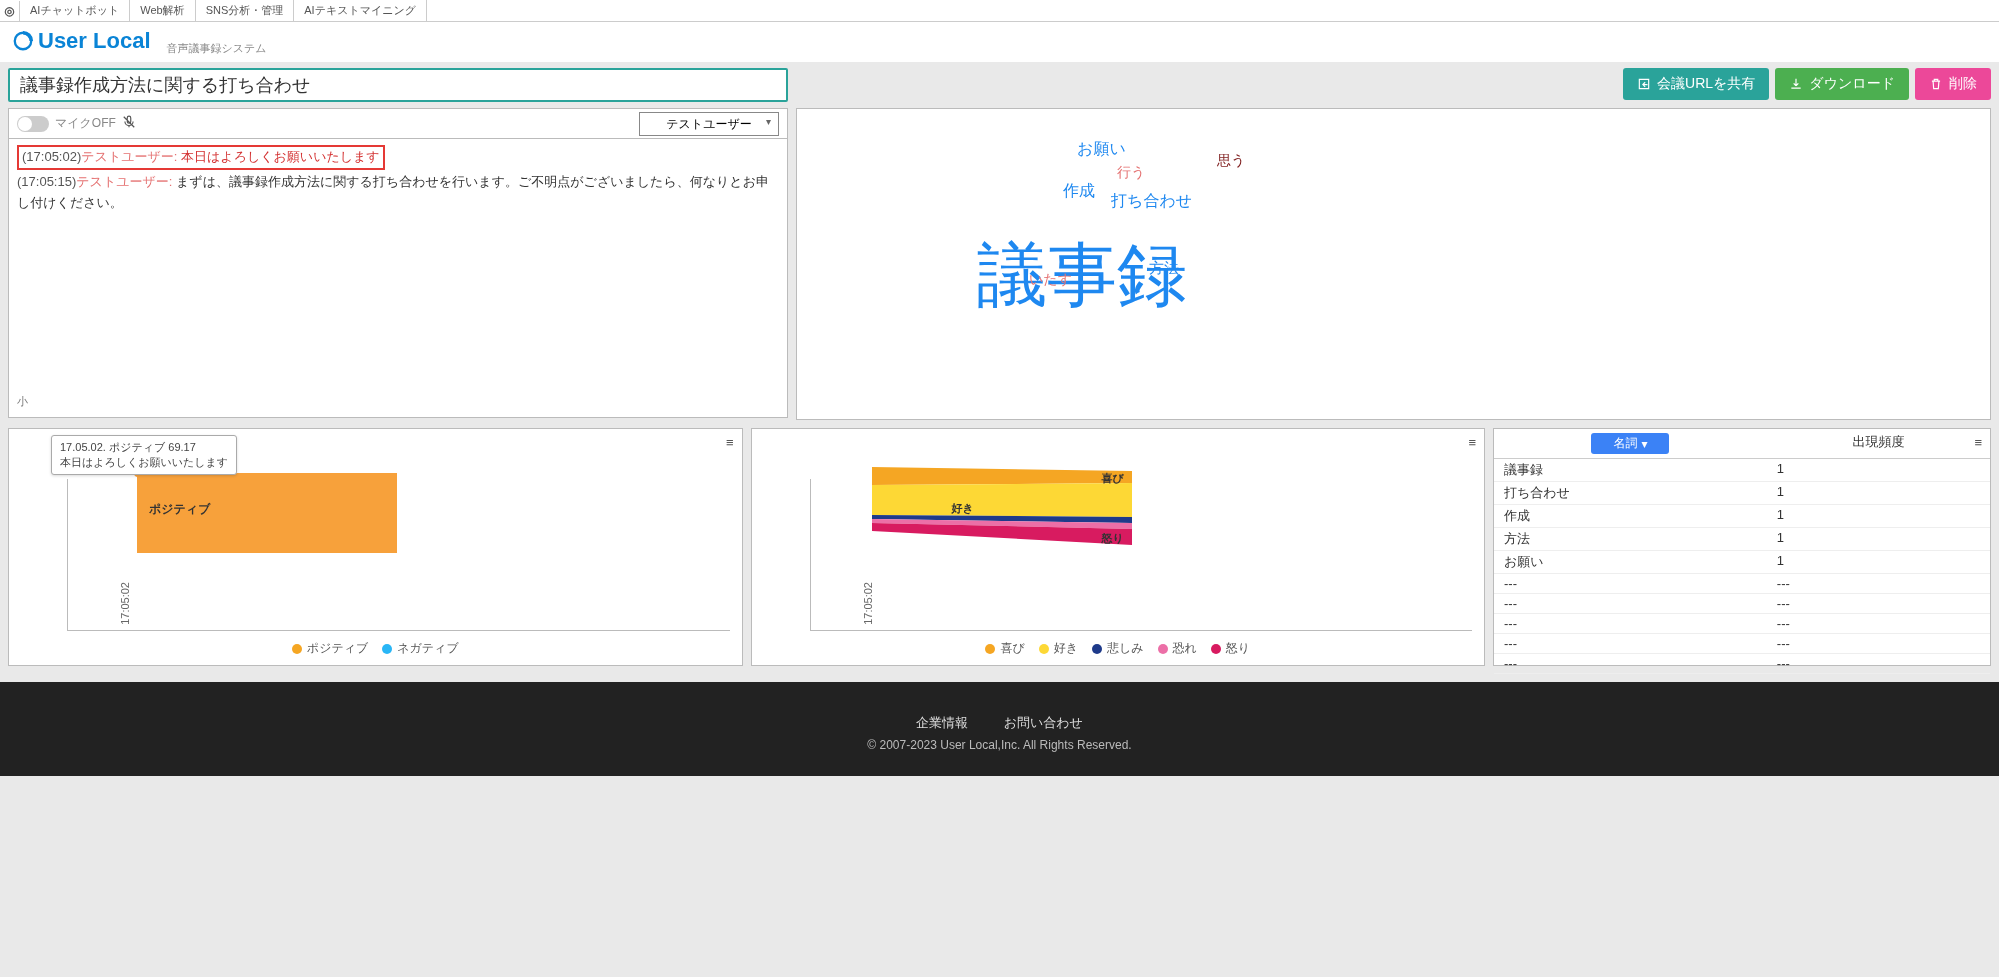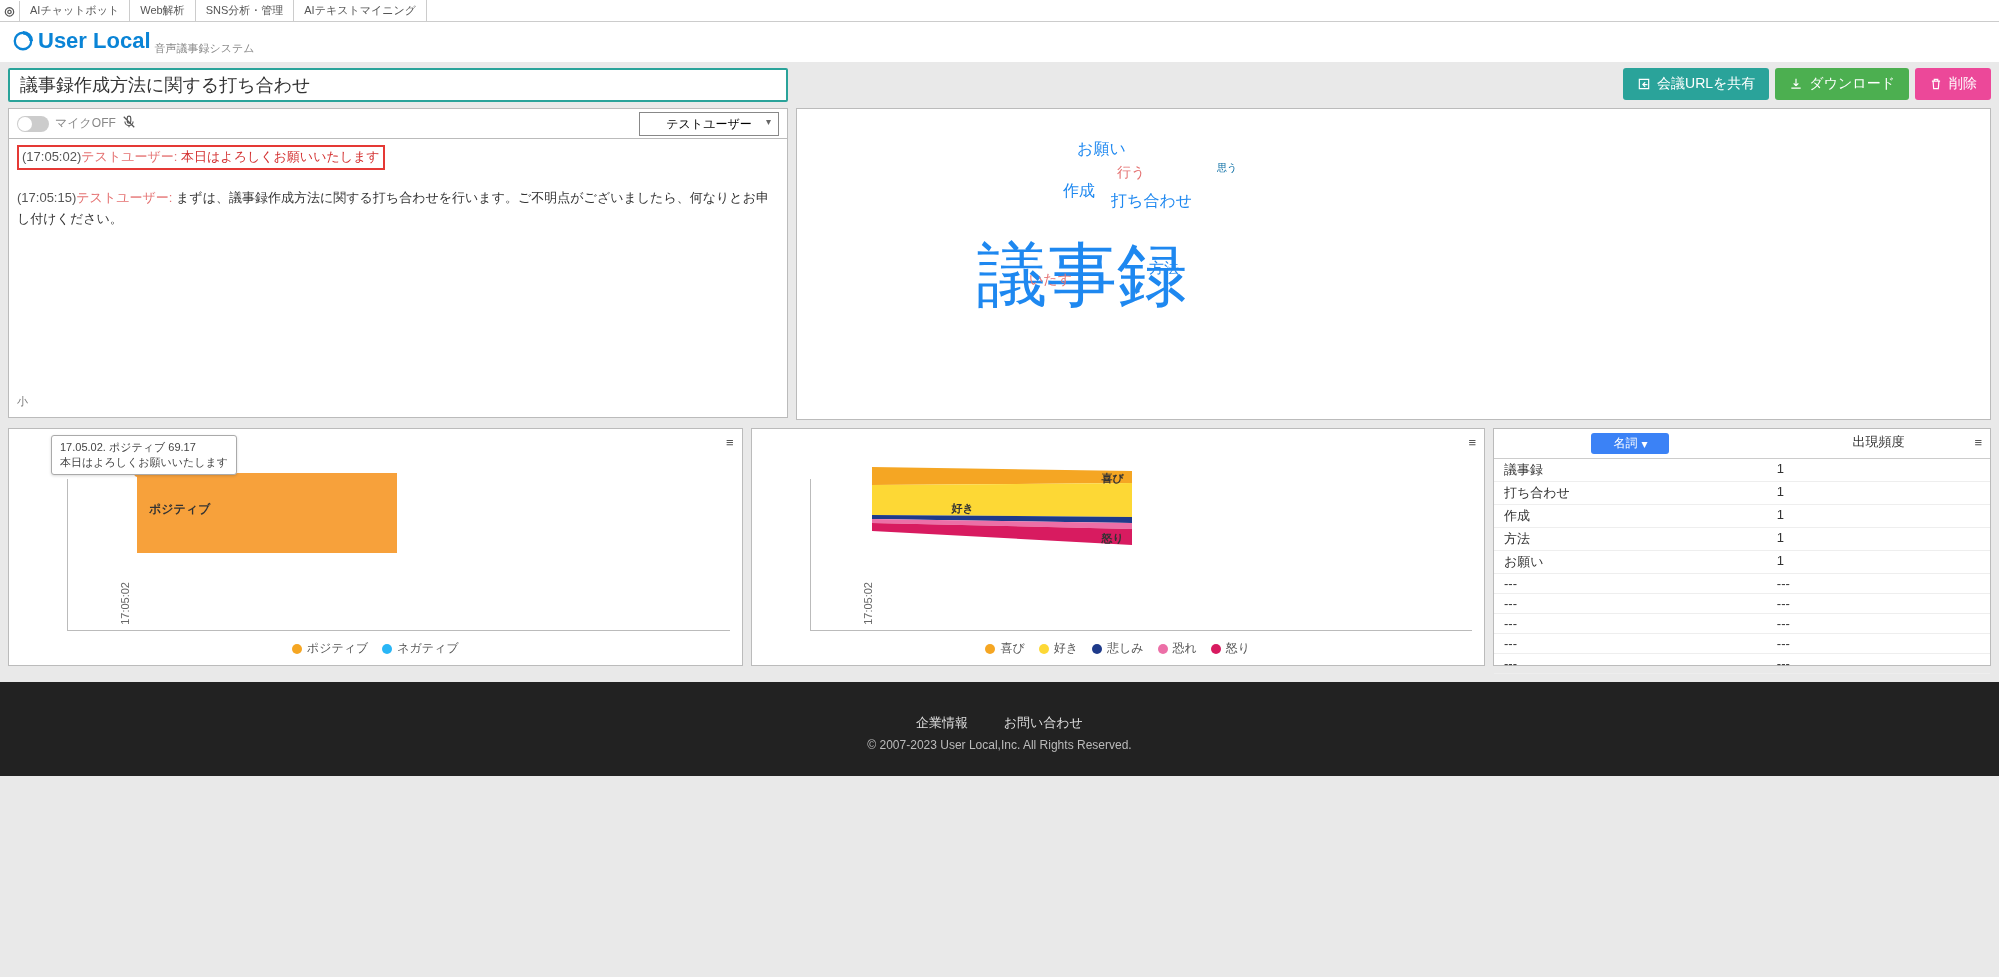--- a/index.html
+++ b/index.html
@@ -2,21 +2,21 @@
 <html><head>
 <meta charset="utf-8">
 <style>
 * { box-sizing: border-box; margin: 0; padding: 0; }
 body { font-family: "Hiragino Kaku Gothic ProN", "メイリオ", Meiryo, sans-serif; font-size: 13px; background: #e9e9e9; color: #333; }
 
 .topnav { background: #fff; border-bottom: 1px solid #ccc; display: flex; align-items: center; height: 22px; }
 .topnav .navlogo { width: 20px; height: 20px; display:flex; align-items:center; justify-content:center; color:#555; font-weight:bold; border-right:1px solid #ccc; font-size:12px;}
 .topnav a { font-size: 11px; color: #555; text-decoration: none; padding: 3px 10px; border-right: 1px solid #ccc; }
 
-.brandbar { background:#fff; padding:6px 12px; display:flex; align-items:baseline; gap:4px;}
+.brandbar { background:#fff; padding:6px 12px; display:flex; align-items:baseline; gap:16px;}
 .brandlogo { color:#0a84d6; font-weight:bold; font-size:22px; display:flex; align-items:center; gap:4px;}
 .brandlogo svg{width:22px;height:22px;}
 .brandtag { color:#888; font-size:11px; }
 
 .workarea { padding:6px 8px; }
 .toprow { display:flex; gap:8px; align-items:flex-start; margin-bottom:6px;}
 .title-input { flex:0 0 780px; height:34px; border:2px solid #2aa39a; background:#fff; padding:4px 10px; font-size:18px; color:#333; border-radius:2px;}
 .spacer{flex:1;}
 .actionbtns{display:flex; gap:6px;}
 .btn{color:#fff; border:none; border-radius:3px; padding:7px 14px; font-size:14px; cursor:pointer; display:flex; align-items:center; gap:6px;}
@@ -32,21 +32,21 @@
 .micbar{background:#fff; border:1px solid #bbb; border-bottom:none; padding:4px 8px; display:flex; align-items:center; gap:6px; height:30px;}
 .toggle{width:32px;height:16px;border-radius:10px;background:#ccc;position:relative; cursor:pointer;}
 .toggle::after{content:"";position:absolute;width:14px;height:14px;border-radius:50%;background:#fff;top:1px;left:1px;}
 .micoff{color:#888;font-size:12px;}
 .micicon{color:#555;}
 .userselect{border:1px solid #888;background:#fff;padding:2px 24px 2px 24px;font-size:12px;height:24px;appearance:none;-webkit-appearance:none;position:relative; min-width:140px; text-align:center;}
 .userselect-wrap{margin-left:auto;position:relative;}
 .userselect-wrap::after{content:"▾";position:absolute;right:8px;top:4px;color:#666;font-size:10px;pointer-events:none;}
 
 .transcript{background:#fff;border:1px solid #bbb;padding:6px 8px;height:280px;overflow:auto;font-size:13px;line-height:1.6;}
-.transcript .line1{border:2px solid #e53935;display:inline-block;padding:0 3px;margin-bottom:18px;}
+.transcript .line1{border:2px solid #e53935;display:inline-block;padding:0 3px;margin-bottom:2px;}
 .ts{color:#555;}
 .spk{color:#e57373;}
 .txtred{color:#d32f2f;}
 .small-indicator{font-size:11px;color:#777;margin-top:auto;}
 .transcript-inner{display:flex;flex-direction:column;height:100%;}
 
 .cloudpanel{background:#fff;border:1px solid #bbb;height:312px;position:relative;overflow:hidden;}
 .cloudword{position:absolute;white-space:nowrap;}
 
 .chartsrow{display:flex; gap:8px; margin-top:8px;}
@@ -154,21 +154,21 @@
           <div id="transcript-lines"><div class="line1"><span class="ts">(17:05:02)</span><span class="spk">テストユーザー:</span><span class="txtred"> 本日はよろしくお願いいたします</span></div><div></div><div><span class="ts">(17:05:15)</span><span class="spk">テストユーザー:</span><span> まずは、議事録作成方法に関する打ち合わせを行います。ご不明点がございましたら、何なりとお申し付けください。</span></div></div>
           <div class="small-indicator">小</div>
         </div>
       </div>
     </div>
     <div class="rightcol">
       <div class="cloudpanel" id="cloudpanel">
           <span class="cloudword" style="left: 180px; top: 120px; font-size: 70px; color: rgb(30, 136, 240);">議事録</span>
           <span class="cloudword" style="left: 280px; top: 30px; font-size: 16px; color: rgb(30, 136, 240);">お願い</span>
           <span class="cloudword" style="left: 320px; top: 55px; font-size: 14px; color: rgb(229, 115, 115);">行う</span>
-          <span class="cloudword" style="left: 420px; top: 52px; font-size: 10px; color: #0369a1;">思う</span>
+          <span class="cloudword" style="left: 420px; top: 43px; font-size: 14px; color: #7f1d1d;">思う</span>
           <span class="cloudword" style="left: 266px; top: 72px; font-size: 16px; color: rgb(30, 136, 240);">作成</span>
           <span class="cloudword" style="left: 314px; top: 82px; font-size: 16px; color: rgb(30, 136, 240);">打ち合わせ</span>
           <span class="cloudword" style="left: 232px; top: 162px; font-size: 14px; color: rgb(229, 115, 115);">いたす</span>
           <span class="cloudword" style="left: 352px; top: 150px; font-size: 15px; color: rgb(30, 136, 240);">方法</span>
         </div>
     </div>
   </div>
 
   <div class="chartsrow">
 

